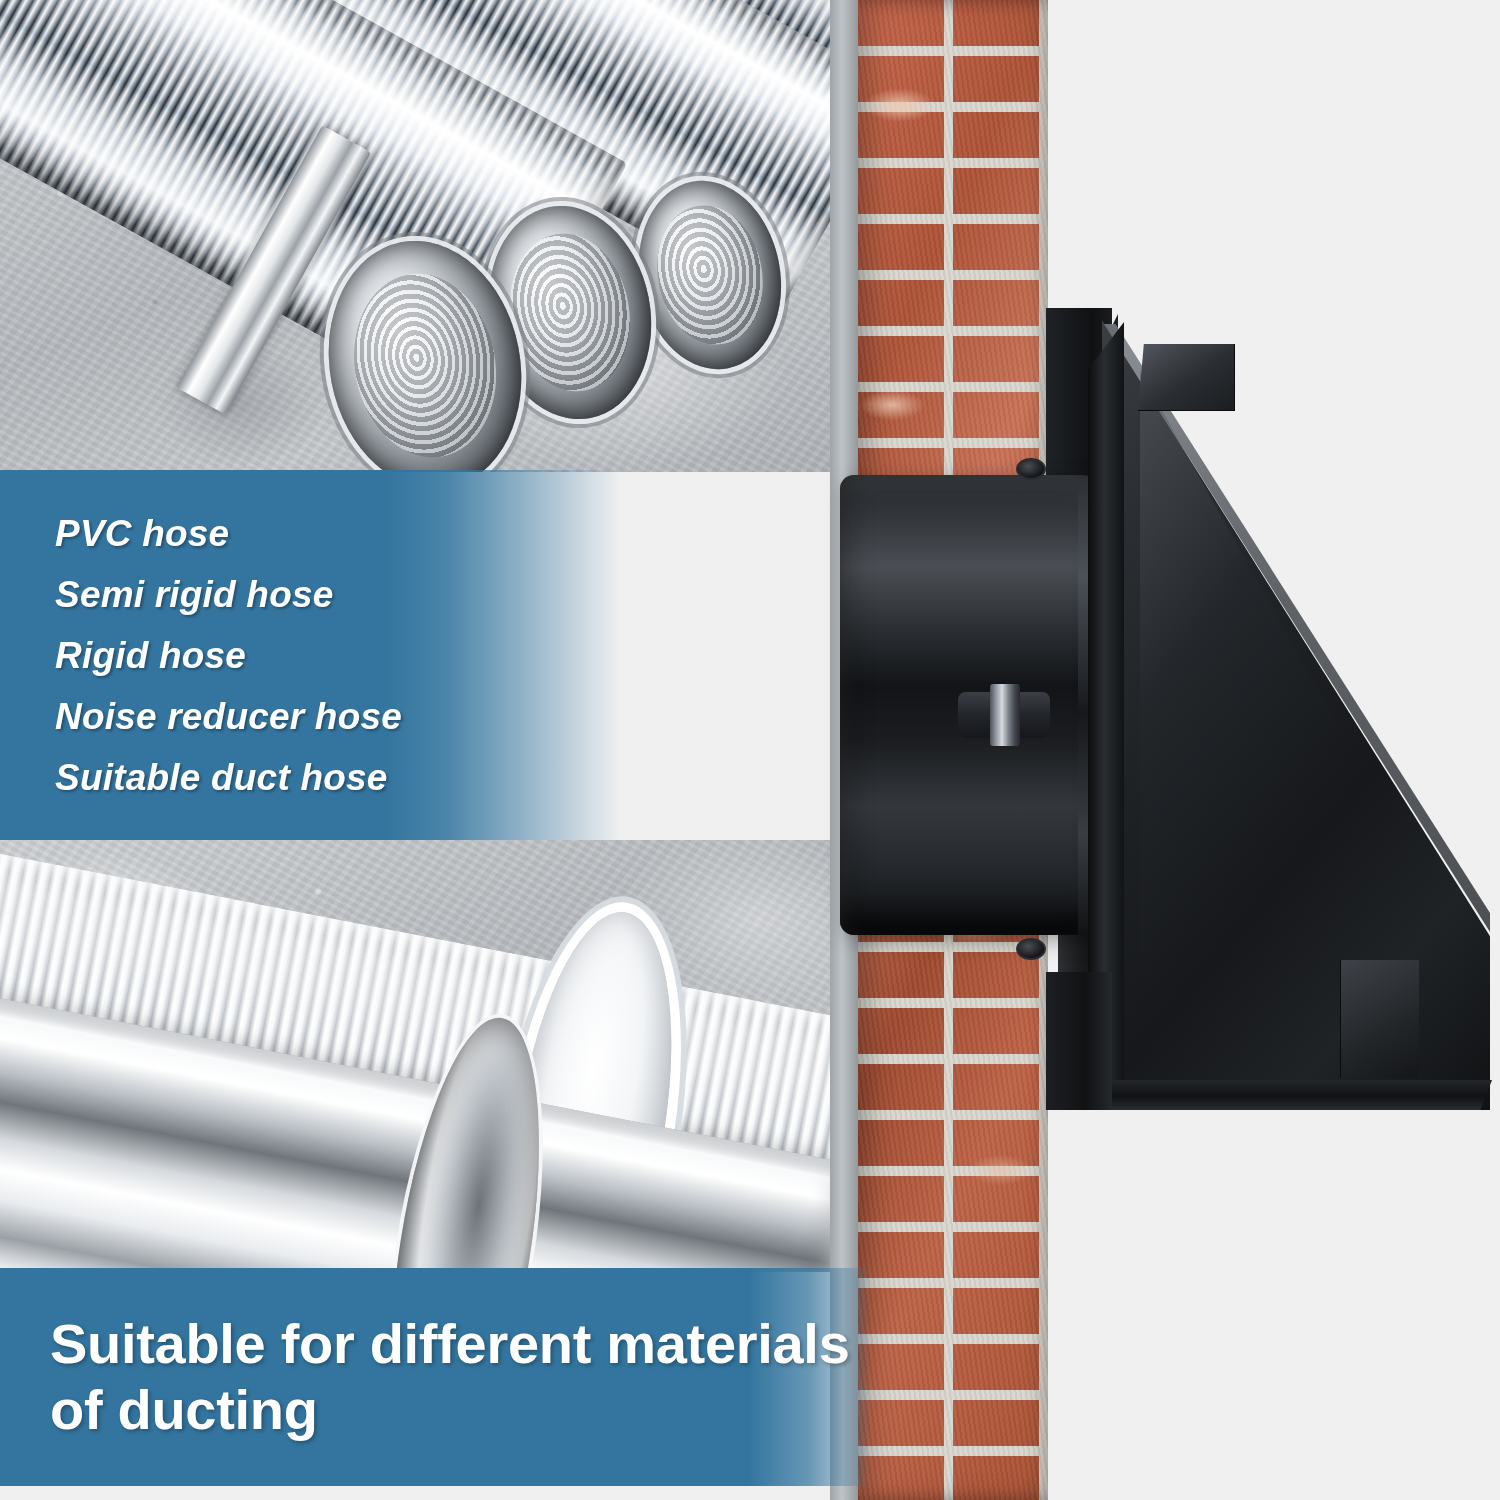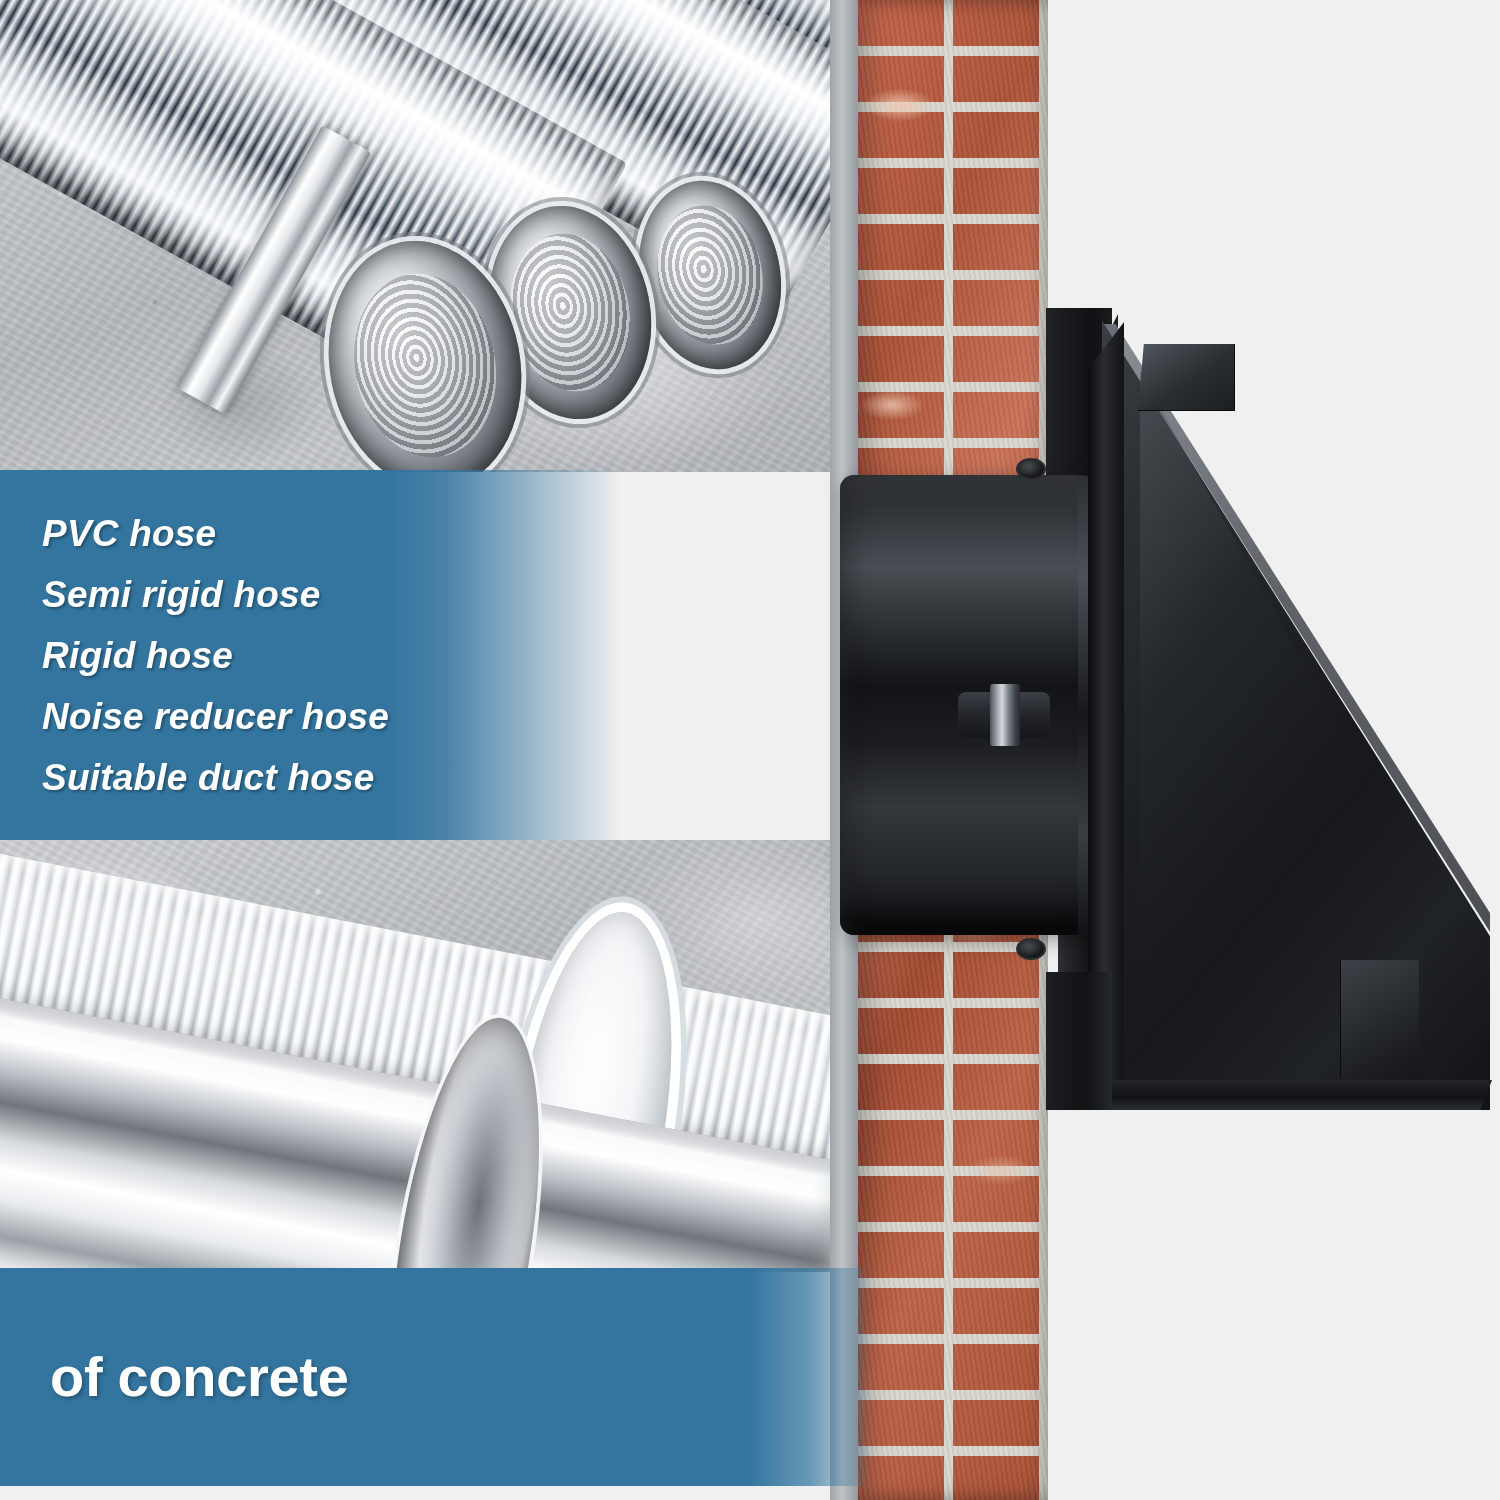--- a/index.html
+++ b/index.html
@@ -132,21 +132,21 @@
                0 0 0 4px rgba(245,247,249,.95);}
 
   
   .banner{position:absolute;display:flex;flex-direction:column;justify-content:center;}
   #banner-features{left:0;top:470px;width:620px;height:370px;
     background:linear-gradient(90deg,
       #33759f 0%, #33759f 62%,
       rgba(51,117,159,.88) 72%, rgba(51,117,159,.45) 86%, rgba(51,117,159,0) 100%);
     padding:0 0 0 42px;box-sizing:border-box;}
   .feature-item{color:#ffffff;font-style:italic;font-weight:bold;
-    font-size:37px;line-height:1;margin:12px 0;letter-spacing:.2px;
+    font-size:37px;line-height:1;margin:12px 13px;letter-spacing:.2px;
     text-shadow:2px 2px 3px rgba(0,0,0,.32);white-space:nowrap;}
 
   #banner-caption{left:0;top:1268px;width:870px;height:218px;
     background:linear-gradient(90deg,
       #33759f 0%, #33759f 86%,
       rgba(51,117,159,.72) 93%, rgba(51,117,159,.18) 99%, rgba(51,117,159,0) 100%);
     padding:0 0 0 50px;box-sizing:border-box;}
   .caption-line{color:#ffffff;font-weight:bold;font-size:56px;line-height:1.18;
     letter-spacing:-.3px;text-shadow:2px 2px 4px rgba(0,0,0,.30);white-space:nowrap;}
 
@@ -332,16 +332,17 @@
 
   <div class="banner" id="banner-features">
     <div class="feature-item">PVC hose</div>
     <div class="feature-item">Semi rigid hose</div>
     <div class="feature-item">Rigid hose</div>
     <div class="feature-item">Noise reducer hose</div>
     <div class="feature-item">Suitable duct hose</div>
   </div>
 
   <div class="banner" id="banner-caption">
-    <div class="caption-line">of concrete</div>
+    <div class="caption-line">Suitable for different materials</div>
+    <div class="caption-line">of ducting</div>
   </div>
 
 </div>
 
 </body></html>

